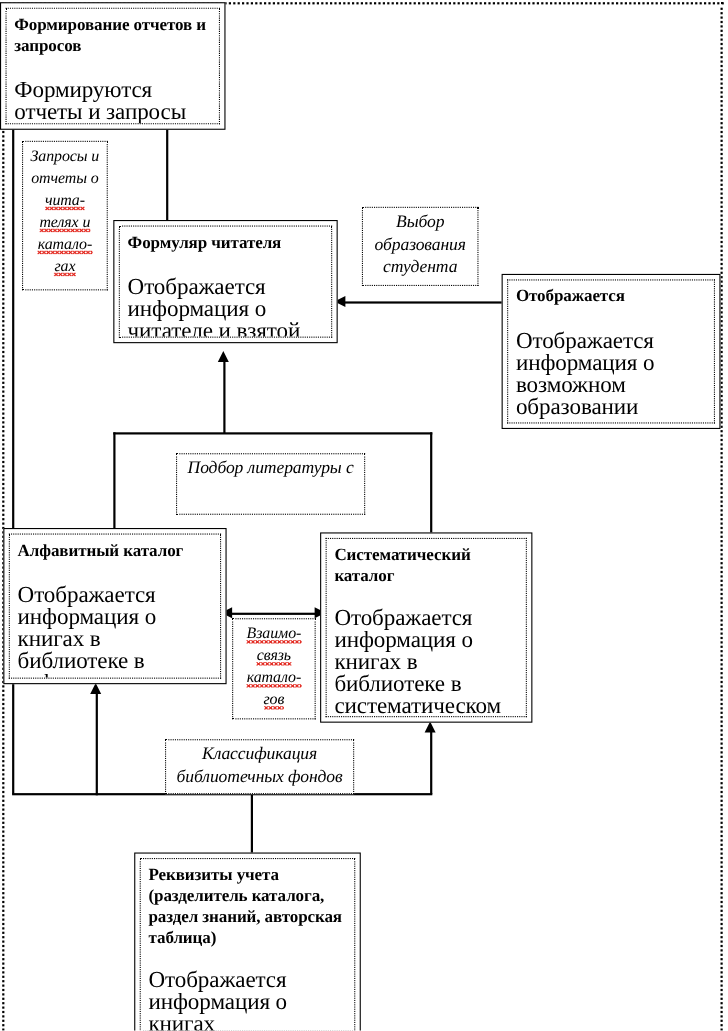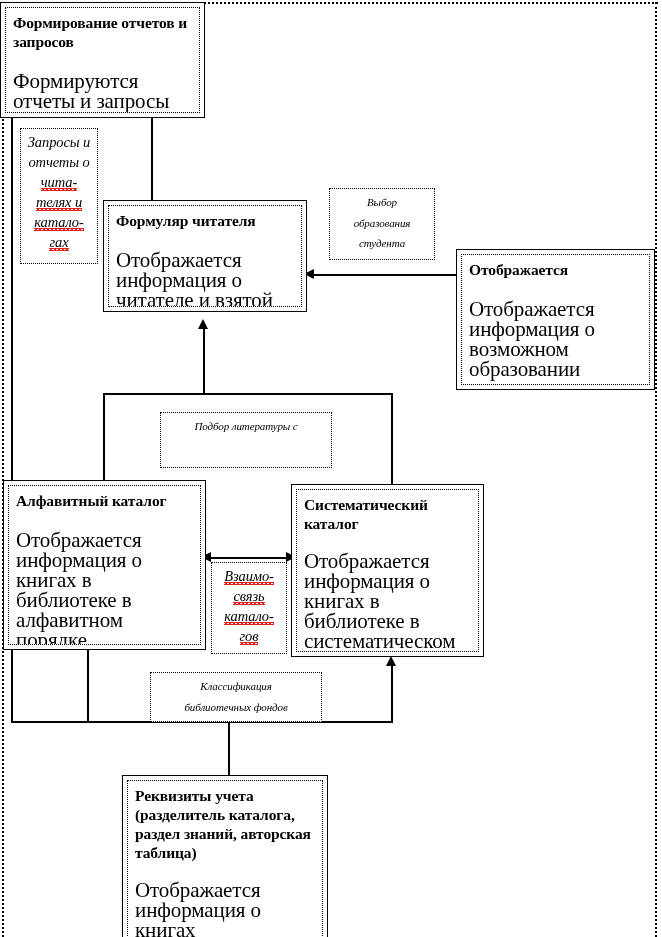--- a/index.html
+++ b/index.html
@@ -55,21 +55,21 @@
   }
   .ent.tight .body { margin-top: 18px; }
 
   
   .flow {
     position: absolute;
     border: 1.5px dotted #000;
     background: #fff;
     box-sizing: border-box;
     font-style: italic;
-    font-size: 11px;
+    font-size: 16px;
     line-height: 20.5px;
     text-align: center;
     color: #000;
     z-index: 6;
     padding: 3px 2px 6px 2px;
     white-space: pre-line;
     letter-spacing: -0.1px;
   }
   .flow.sm { font-size: 14.5px; line-height: 20px; }
   
@@ -162,21 +162,21 @@
     </div>
   </div>
 
   <div class="ent" style="left:456px; top:249px; width:199px; height:141px;">
     <div class="inner">
       <div class="ttl">Отображается</div>
       <div class="body">Отображается информация о возможном образовании студента</div>
     </div>
   </div>
 
-  <div class="ent" style="left:3px; top:480px; width:203px; height:170px;padding-left:20px;">
+  <div class="ent" style="left:3px; top:480px; width:203px; height:142px;padding-left:20px;">
     <div class="inner">
       <div class="ttl">Алфавитный каталог</div>
       <div class="body">Отображается информация о книгах в библиотеке в алфавитном порядке</div>
     </div>
   </div>
 
   <div class="ent tight" style="left:291px; top:484px; width:193px; height:173px;">
     <div class="inner">
       <div class="ttl">Систематический каталог</div>
       <div class="body">Отображается информация о книгах в библиотеке в систематическом порядке</div>

